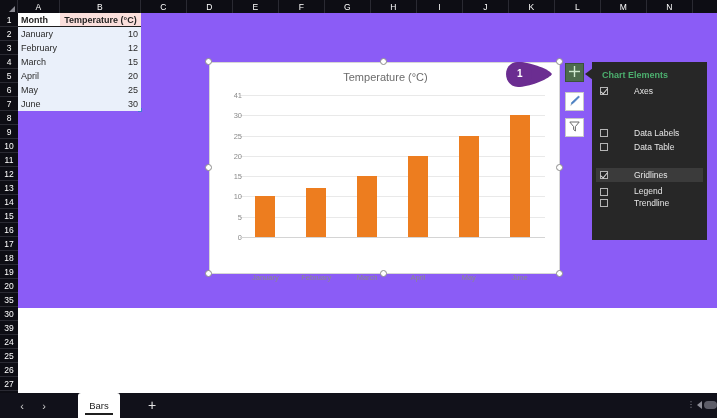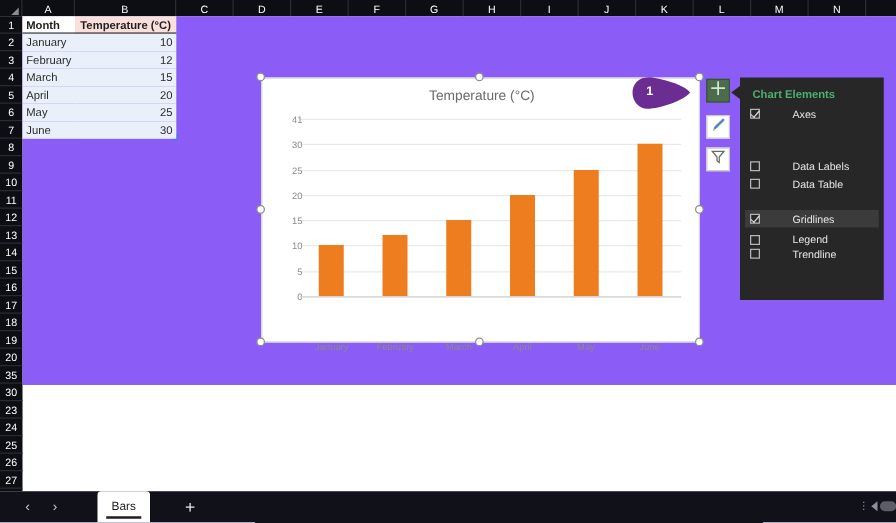--- a/index.html
+++ b/index.html
@@ -378,21 +378,21 @@
       <div class="rowh">13</div>
       <div class="rowh">14</div>
       <div class="rowh">15</div>
       <div class="rowh">16</div>
       <div class="rowh">17</div>
       <div class="rowh">18</div>
       <div class="rowh">19</div>
       <div class="rowh">20</div>
       <div class="rowh">35</div>
       <div class="rowh">30</div>
-      <div class="rowh">23</div>
+      <div class="rowh">39</div>
       <div class="rowh">24</div>
       <div class="rowh">25</div>
       <div class="rowh">26</div>
       <div class="rowh">27</div>
     </div>
 
   <div id="grid">
     <div id="sel-purple"></div>
     <div id="sel-blue"></div>
     <div id="sel-blue-handle"></div>

